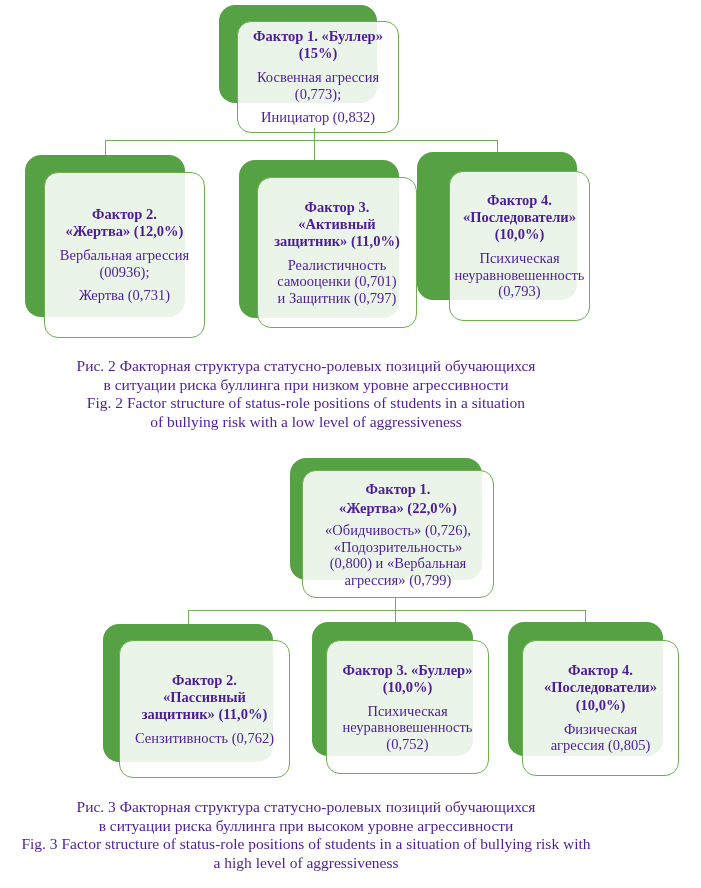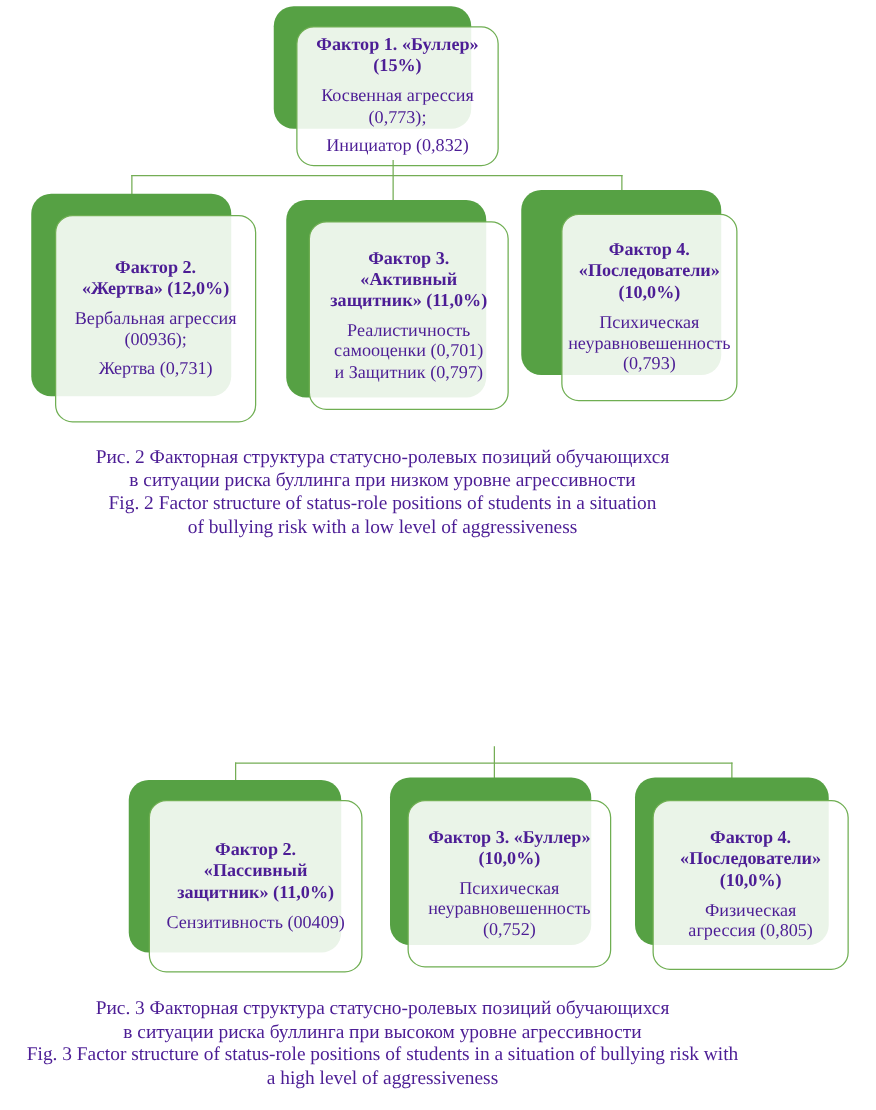--- a/index.html
+++ b/index.html
@@ -75,21 +75,21 @@
     <div class="shadow" style="left:0;top:0;width:160px;height:162px;"></div>
     <div class="front" style="left:19px;top:17px;width:161px;height:166px;">
       <div class="title">Фактор 2.
 «Жертва» (12,0%)</div>
       <div class="body">Вербальная агрессия
 (00936);</div>
       <div class="body">Жертва (0,731)</div>
     </div>
   </div>
 
-  <div class="node" style="left:229px;top:160px;width:178px;height:168px;">
+  <div class="node" style="left:239px;top:160px;width:178px;height:168px;">
     <div class="shadow" style="left:0;top:0;width:160px;height:158px;"></div>
     <div class="front" style="left:18px;top:17px;width:160px;height:151px;">
       <div class="title">Фактор 3.
 «Активный
 защитник» (11,0%)</div>
       <div class="body">Реалистичность
 самооценки (0,701)
 и Защитник (0,797)</div>
     </div>
   </div>
@@ -104,33 +104,44 @@
 неуравновешенность
 (0,793)</div>
     </div>
   </div>
 
   <div class="caption" style="top:357px;">Рис. 2 Факторная структура статусно-ролевых позиций обучающихся
 в ситуации риска буллинга при низком уровне агрессивности
 Fig. 2 Factor structure of status-role positions of students in a situation
 of bullying risk with a low level of aggressiveness</div>
 
+  <div class="node" style="left:290px;top:458px;width:205px;height:140px;">
+    <div class="shadow" style="left:0;top:0;width:192px;height:122px;"></div>
+    <div class="front" style="left:12px;top:12px;width:192px;height:128px;">
+      <div class="title" style="line-height:1.35;">Фактор 1.
+«Жертва» (22,0%)</div>
+      <div class="body" style="margin-top:3px;">«Обидчивость» (0,726),
+«Подозрительность»
+(0,800) и «Вербальная
+агрессия» (0,799)</div>
+    </div>
+  </div>
 
   <div class="line" style="left:395px;top:597px;width:1.4px;height:27px;"></div>
   <div class="line" style="left:188px;top:610px;width:398px;height:1.4px;"></div>
   <div class="line" style="left:188px;top:610px;width:1.4px;height:15px;"></div>
   <div class="line" style="left:585px;top:610px;width:1.4px;height:13px;"></div>
 
   <div class="node" style="left:103px;top:624px;width:187px;height:154px;">
     <div class="shadow" style="left:0;top:0;width:170px;height:138px;"></div>
     <div class="front" style="left:16px;top:16px;width:171px;height:138px;">
       <div class="title">Фактор 2.
 «Пассивный
 защитник» (11,0%)</div>
-      <div class="body">Сензитивность (00409)</div>
+      <div class="body">Сензитивность (0,762)</div>
     </div>
   </div>
 
   <div class="node" style="left:312px;top:622px;width:163px;height:152px;">
     <div class="shadow" style="left:0;top:0;width:161px;height:134px;"></div>
     <div class="front" style="left:14px;top:18px;width:163px;height:134px;">
       <div class="title">Фактор 3. «Буллер»
 (10,0%)</div>
       <div class="body">Психическая
 неуравновешенность

